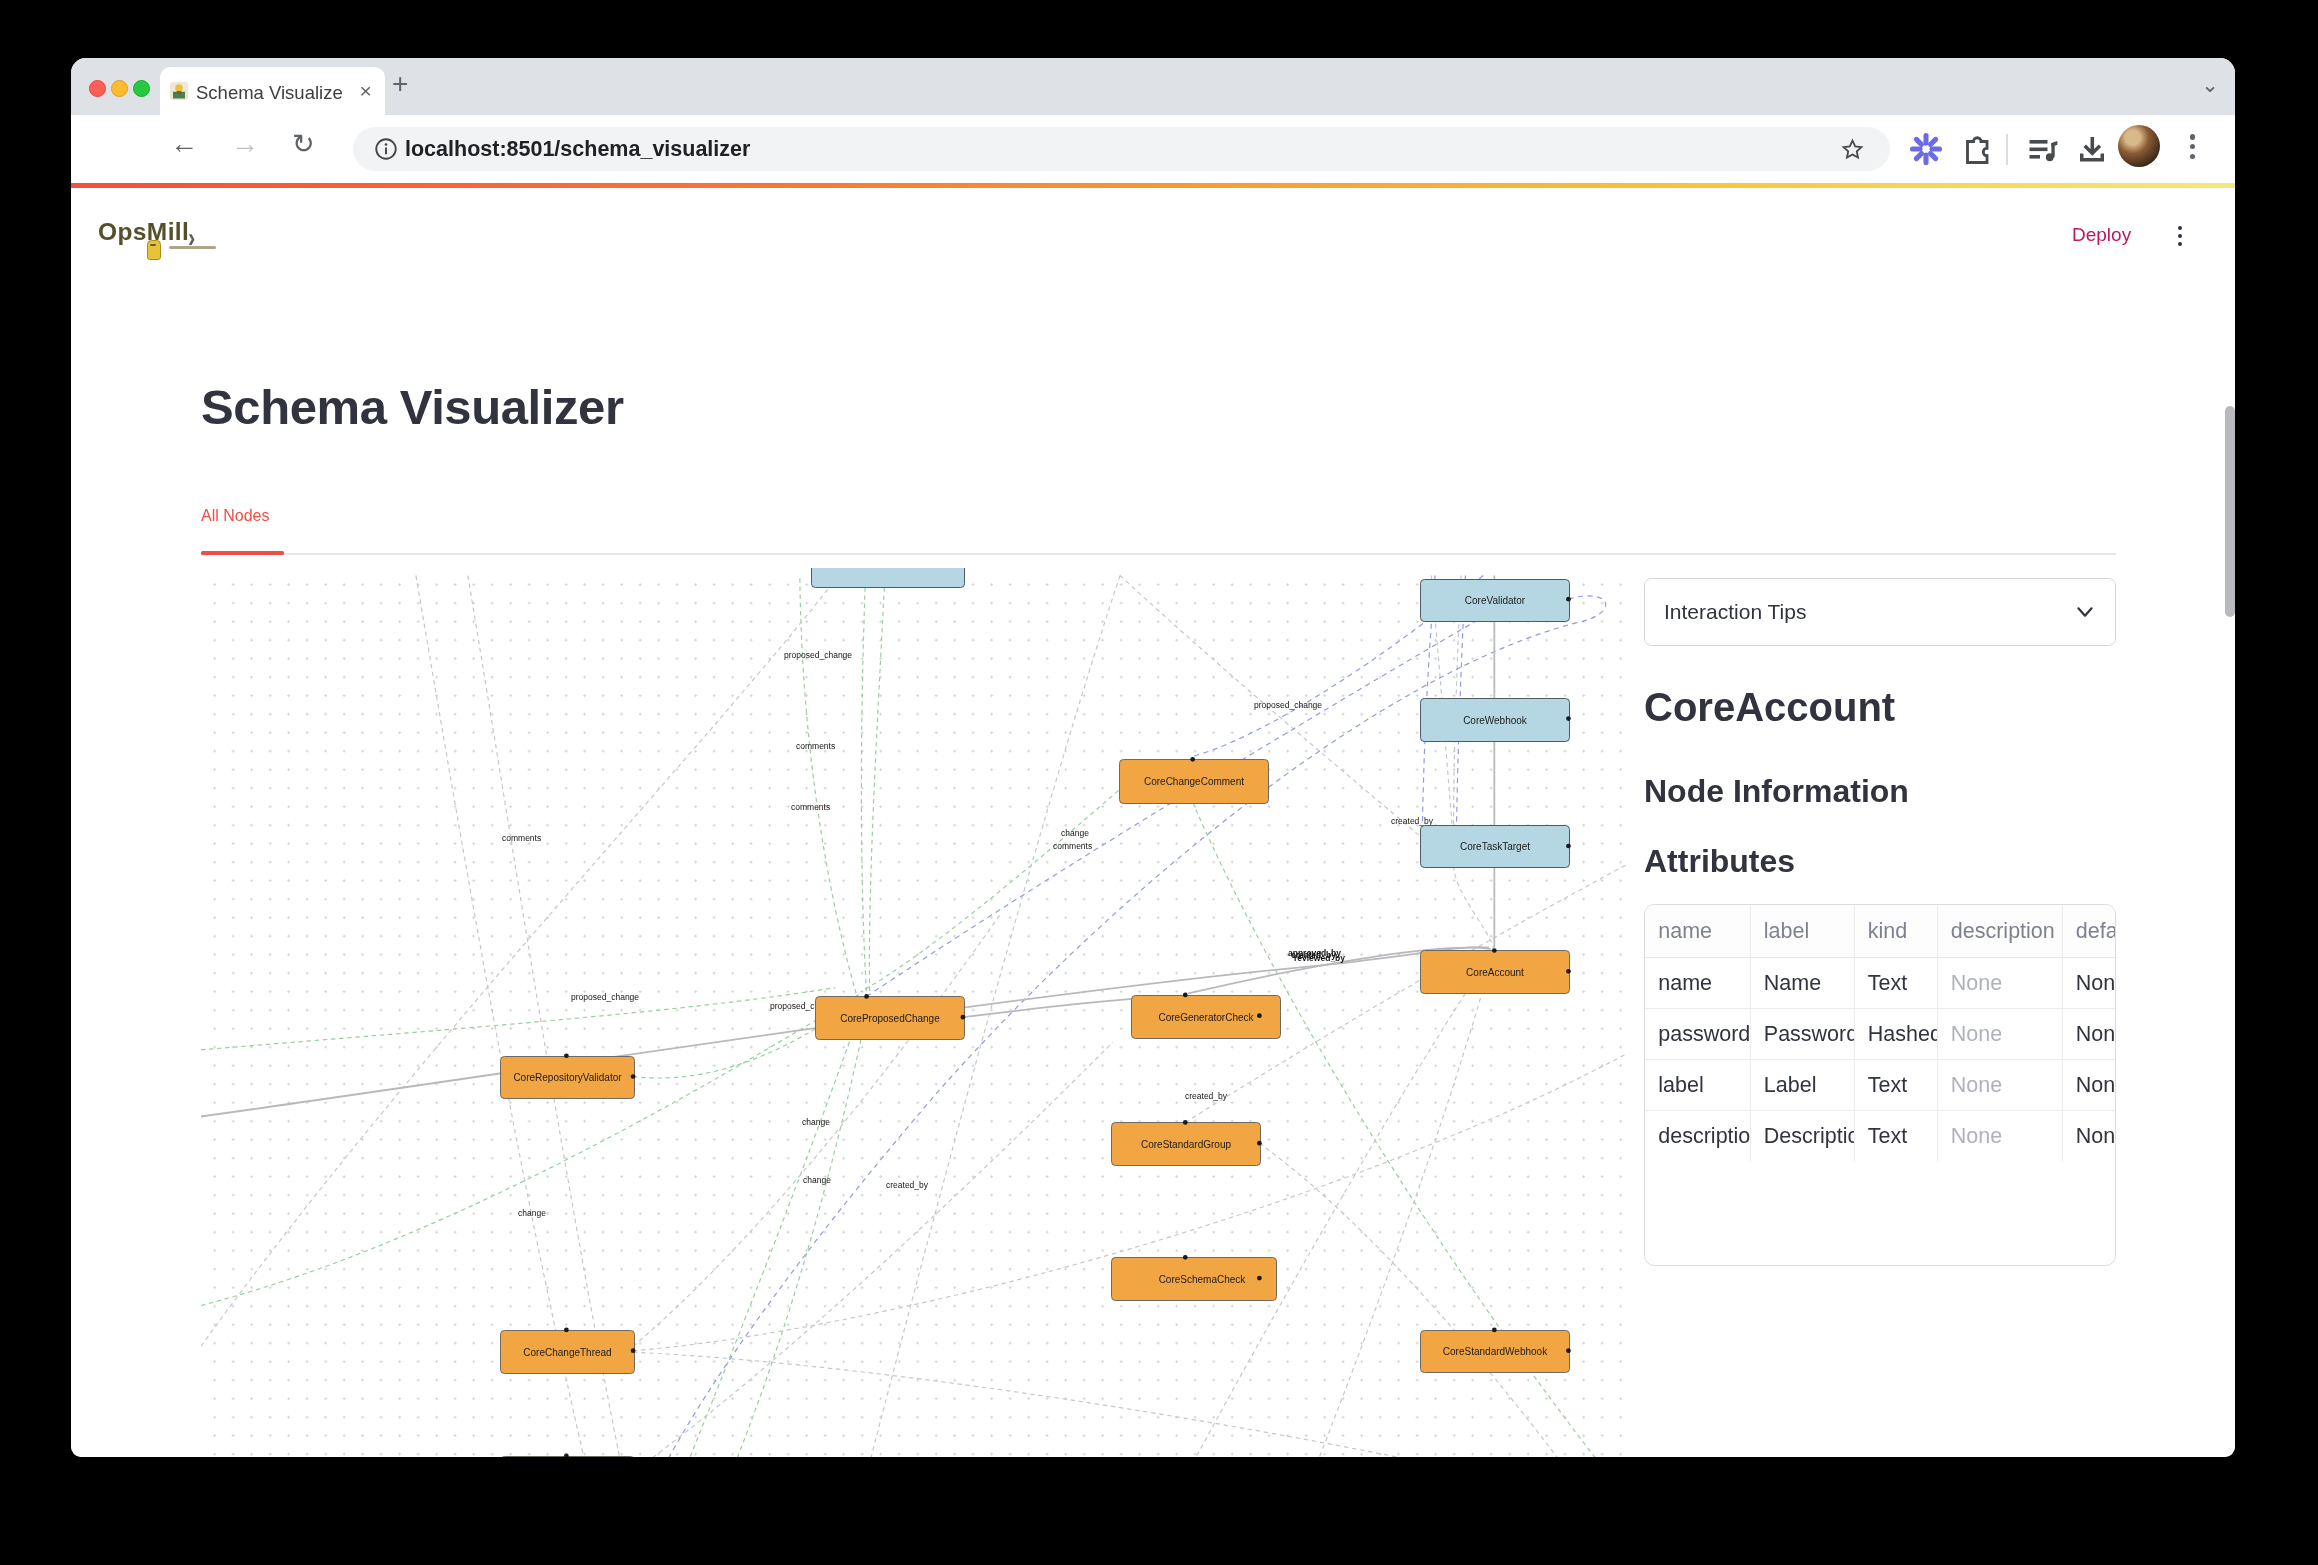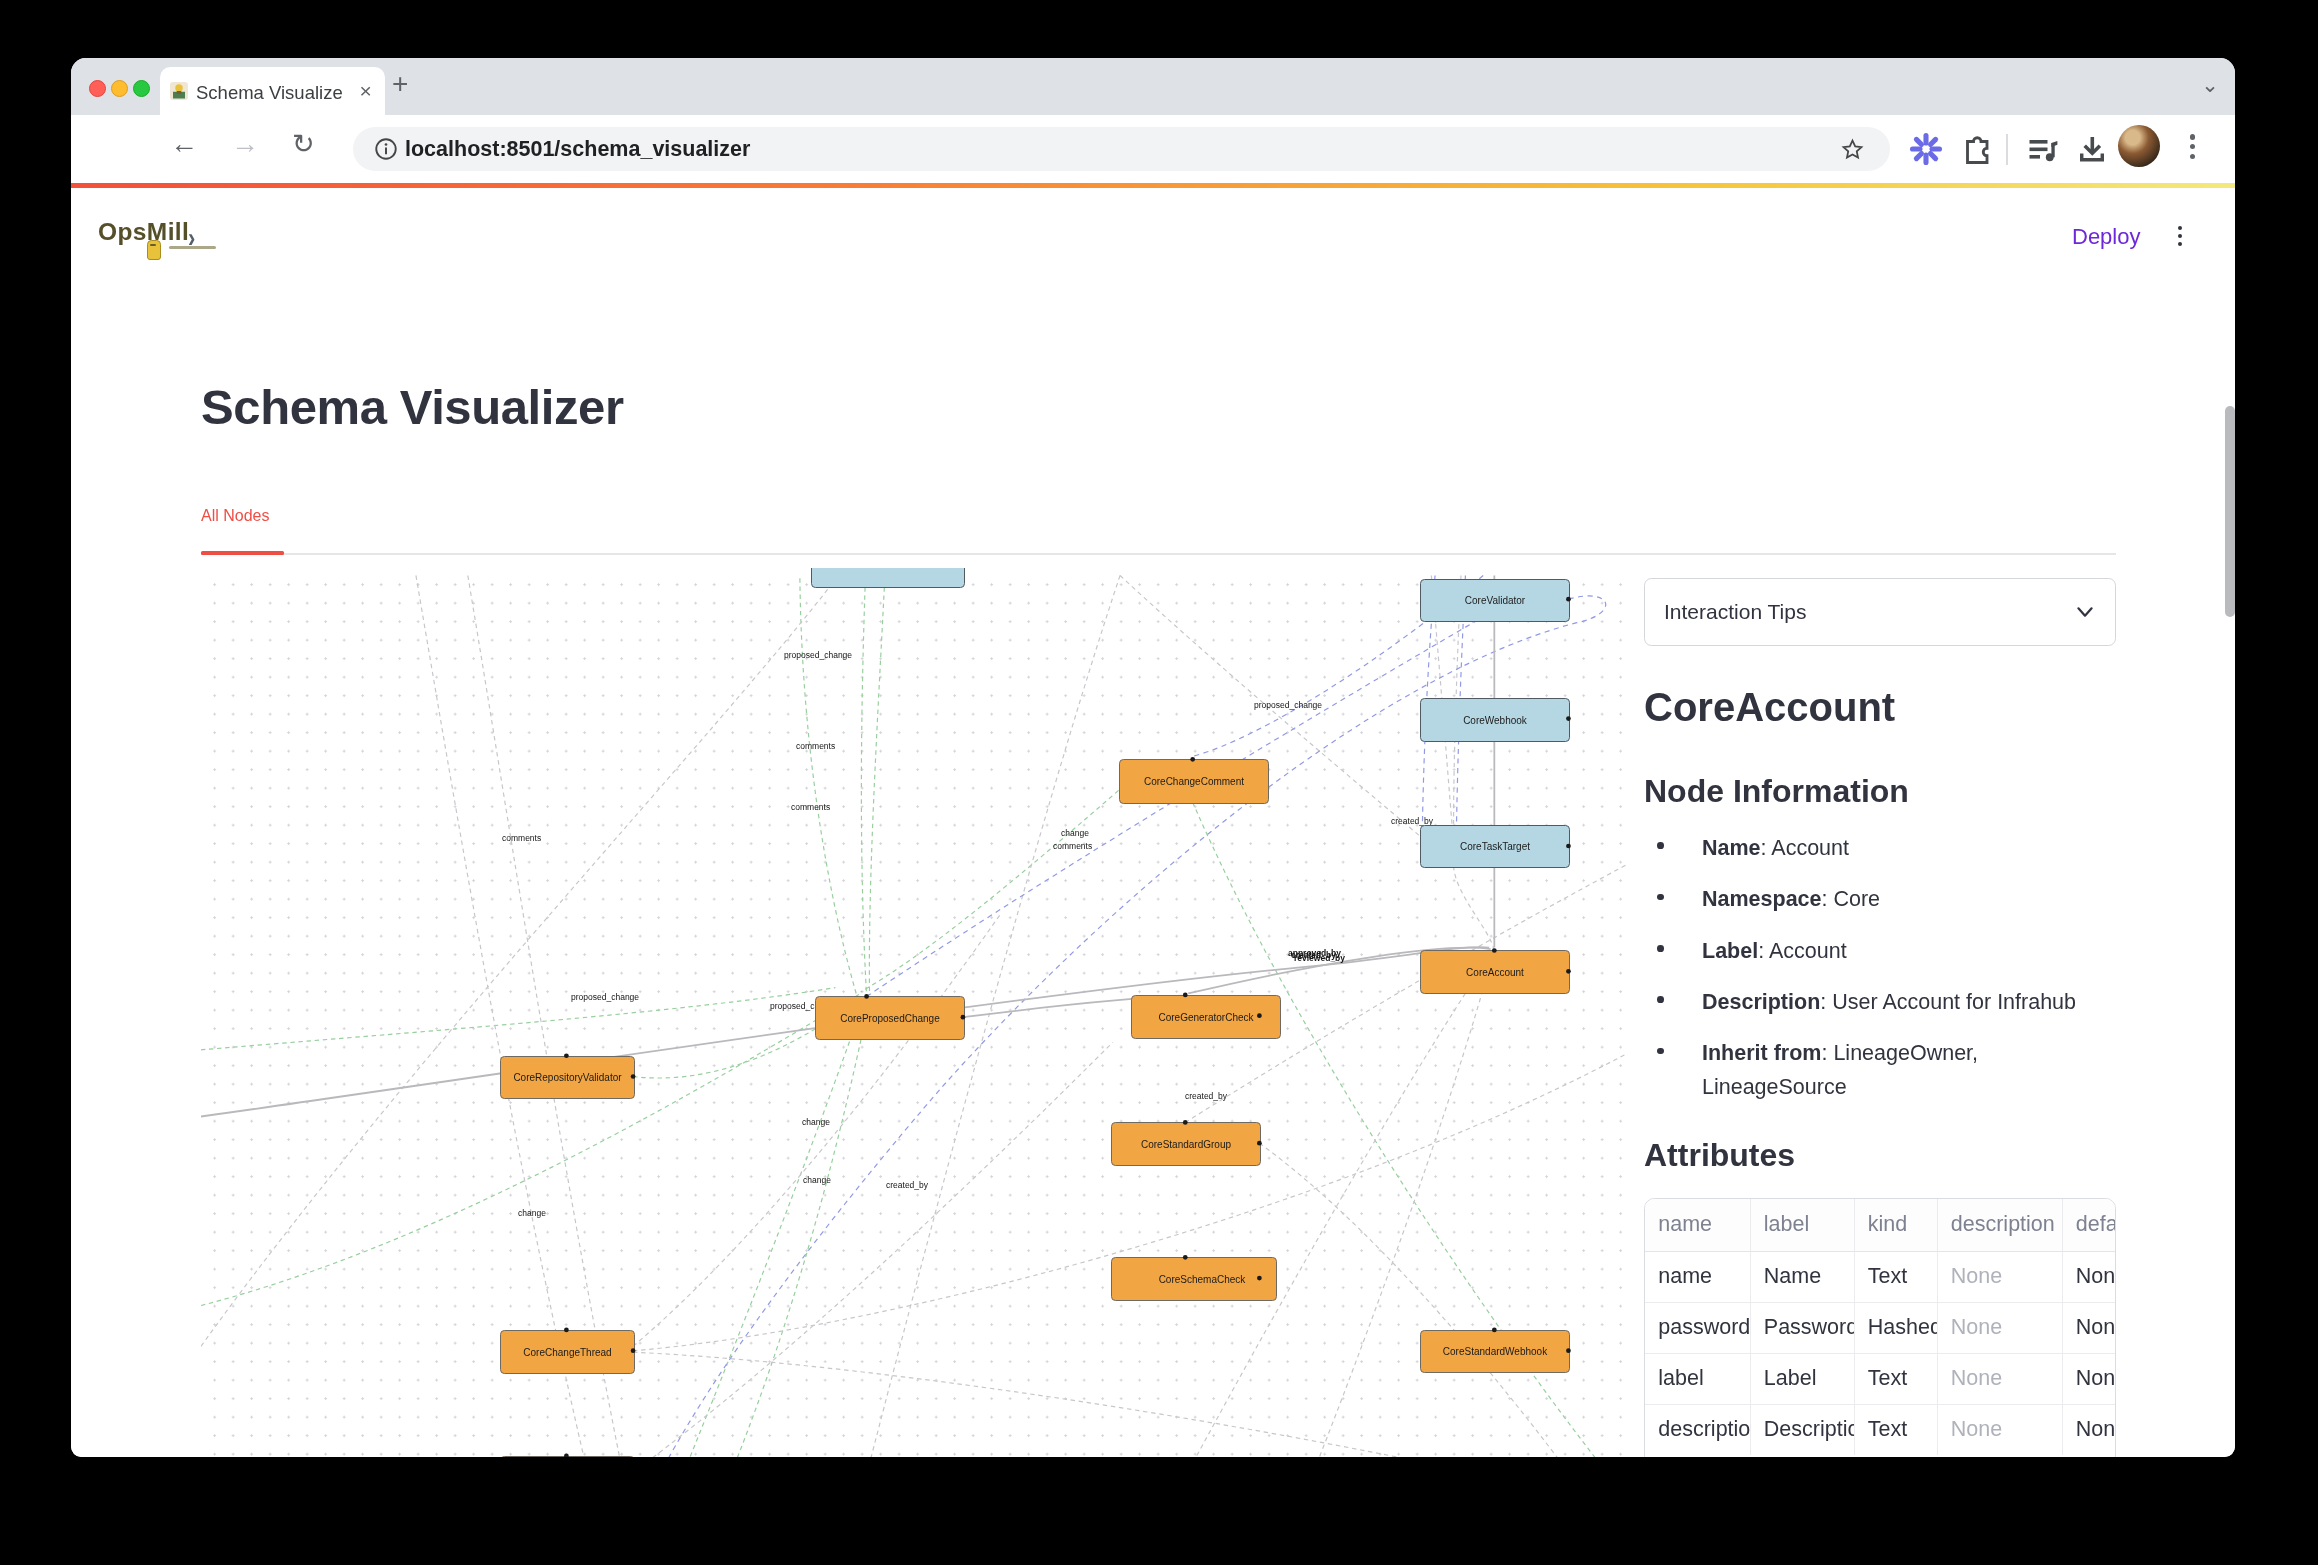--- a/index.html
+++ b/index.html
@@ -42,21 +42,21 @@
     background:linear-gradient(90deg,#f4503a 0%,#f97a35 35%,#f6c53a 75%,#f3e97c 100%);}
   
   .page{position:absolute;left:0;top:130px;width:100%;height:1269px;background:#fff;}
   .logo{position:absolute;left:27px;top:30px;width:126px;height:42px;}
   .logo .word{font-size:24.5px;font-weight:bold;color:#56502a;letter-spacing:0.4px;}
   .logo .tag{position:absolute;left:71px;top:28px;width:47px;height:3px;background:#8a8257;opacity:.7;border-radius:1.5px;}
   .logo .mascot{position:absolute;left:49px;top:22px;width:12px;height:18px;background:#e8c23a;
     border:0.7px solid #a98d1e;border-radius:4.4px 4.4px 3px 3px;}
   .logo .mascot:after{content:"";position:absolute;left:2.2px;top:3px;width:6px;height:2.2px;background:#6b5d2a;border-radius:1.5px;}
   .crumb{position:absolute;left:117px;top:37px;font-size:22px;color:#555d6e;font-weight:bold;transform:scaleY(1.25);}
-  .deploy{position:absolute;left:2001px;top:36px;font-size:22px;color:#6d28d9;}
+  .deploy{position:absolute;left:2001px;top:36px;font-size:19px;color:#be185d;}
   .appkebab{position:absolute;left:2105px;top:34px;width:7.4px;height:30px;}
   .appkebab i{display:block;width:4.4px;height:4.4px;border-radius:50%;background:#31333f;margin:3.7px auto;}
   .apptitle{position:absolute;left:130px;top:191px;font-size:49px;font-weight:bold;color:#31333f;letter-spacing:-0.4px;}
   
   .tabrow{position:absolute;left:130px;top:319px;}
   .tabrow .t{font-size:16px;color:#ef4e45;}
   .tabline{position:absolute;left:130px;top:365px;width:1915px;height:1.5px;background:#e6e6e9;}
   .tabline .active{position:absolute;left:0;top:-2.2px;width:83px;height:3.7px;background:#ef4e45;border-radius:1.5px;}
   
   .graph{position:absolute;left:130px;top:380px;width:1426px;height:1017px;overflow:hidden;
@@ -323,27 +323,20 @@
 
       <div class="panel">
         <div class="expander">
           <span class="lbl">Interaction Tips</span>
           <svg width="22" height="18" viewBox="0 0 30 24">
               <polyline points="6,7 15,17 24,7" fill="none" stroke="#31333f" stroke-width="3" stroke-linecap="round" stroke-linejoin="round"></polyline>
             </svg>
         </div>
         <div class="h2">CoreAccount</div>
         <div class="h3">Node Information</div>
-        <div class="infolist" id="infolist">
-            <div class="item"><b>Name</b>: Account</div>
-            <div class="item"><b>Namespace</b>: Core</div>
-            <div class="item"><b>Label</b>: Account</div>
-            <div class="item"><b>Description</b>: User Account for Infrahub</div>
-            <div class="item"><b>Inherit from</b>: LineageOwner, LineageSource</div>
-          </div>
         <div class="h3 attrs">Attributes</div>
         <div class="tablewrap">
           <table class="attr">
             <colgroup>
                 <col style="width:105px">
                 <col style="width:104px">
                 <col style="width:83px">
                 <col style="width:125px">
                 <col style="width:162px">
               </colgroup>

